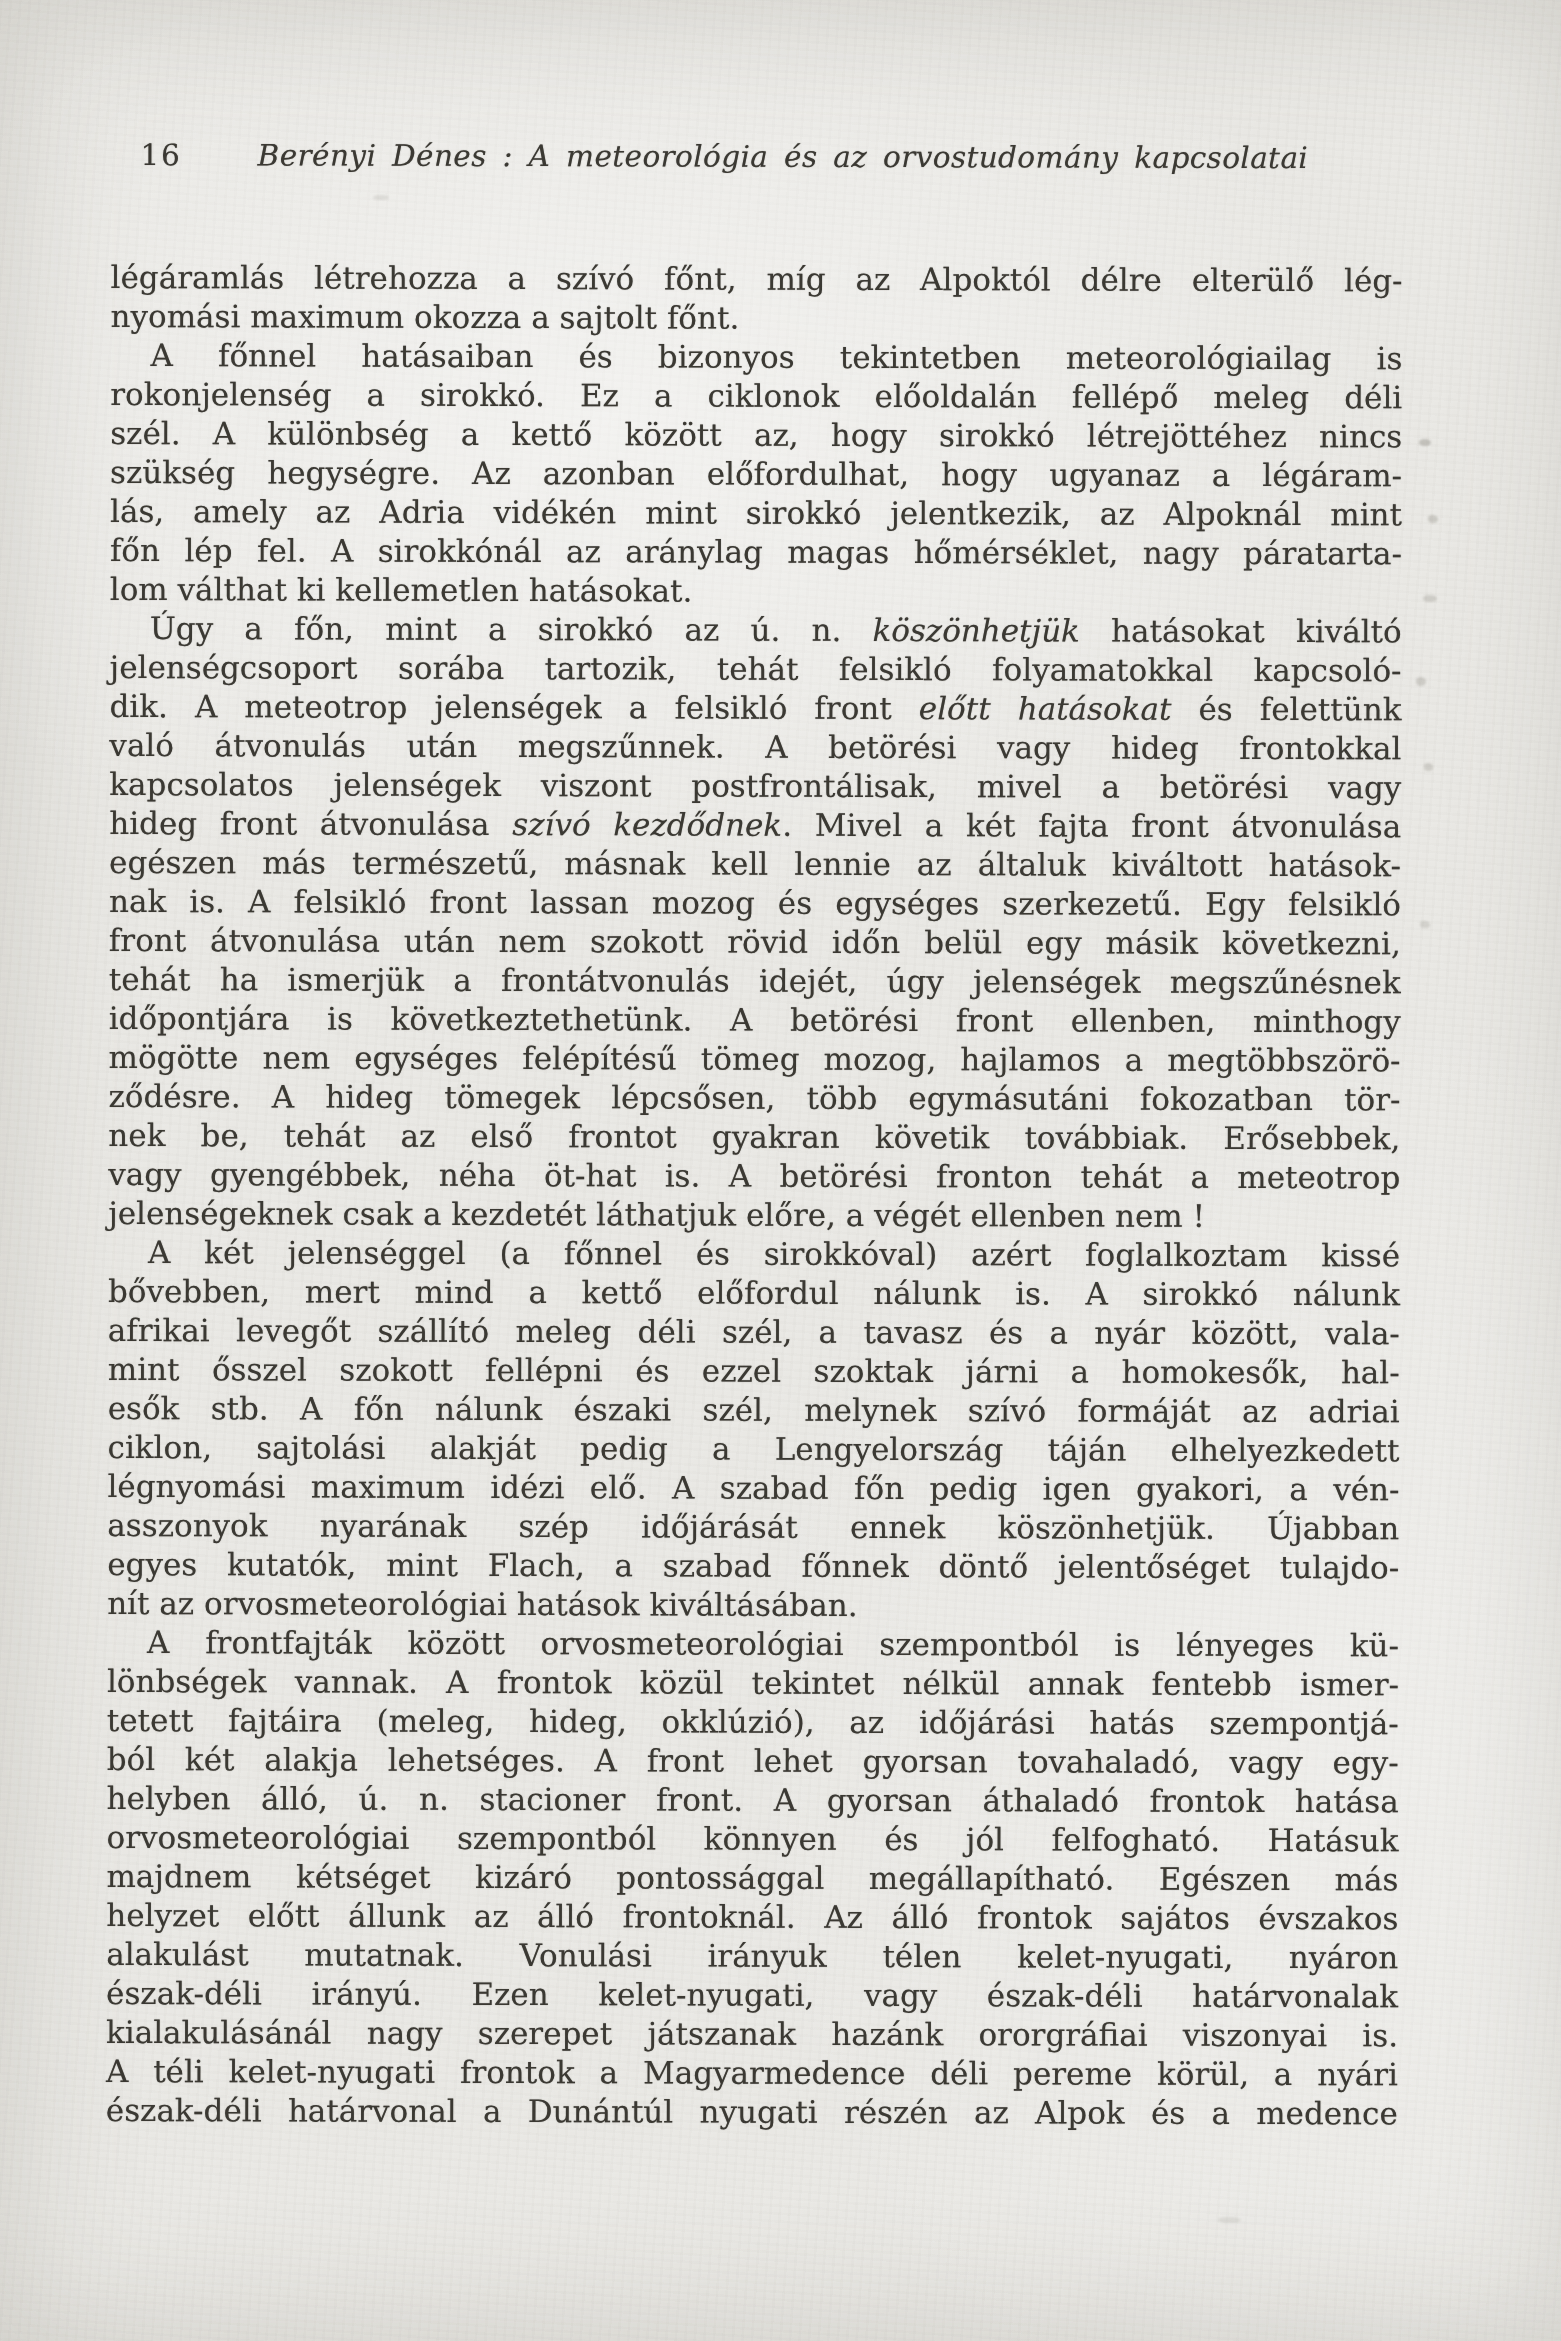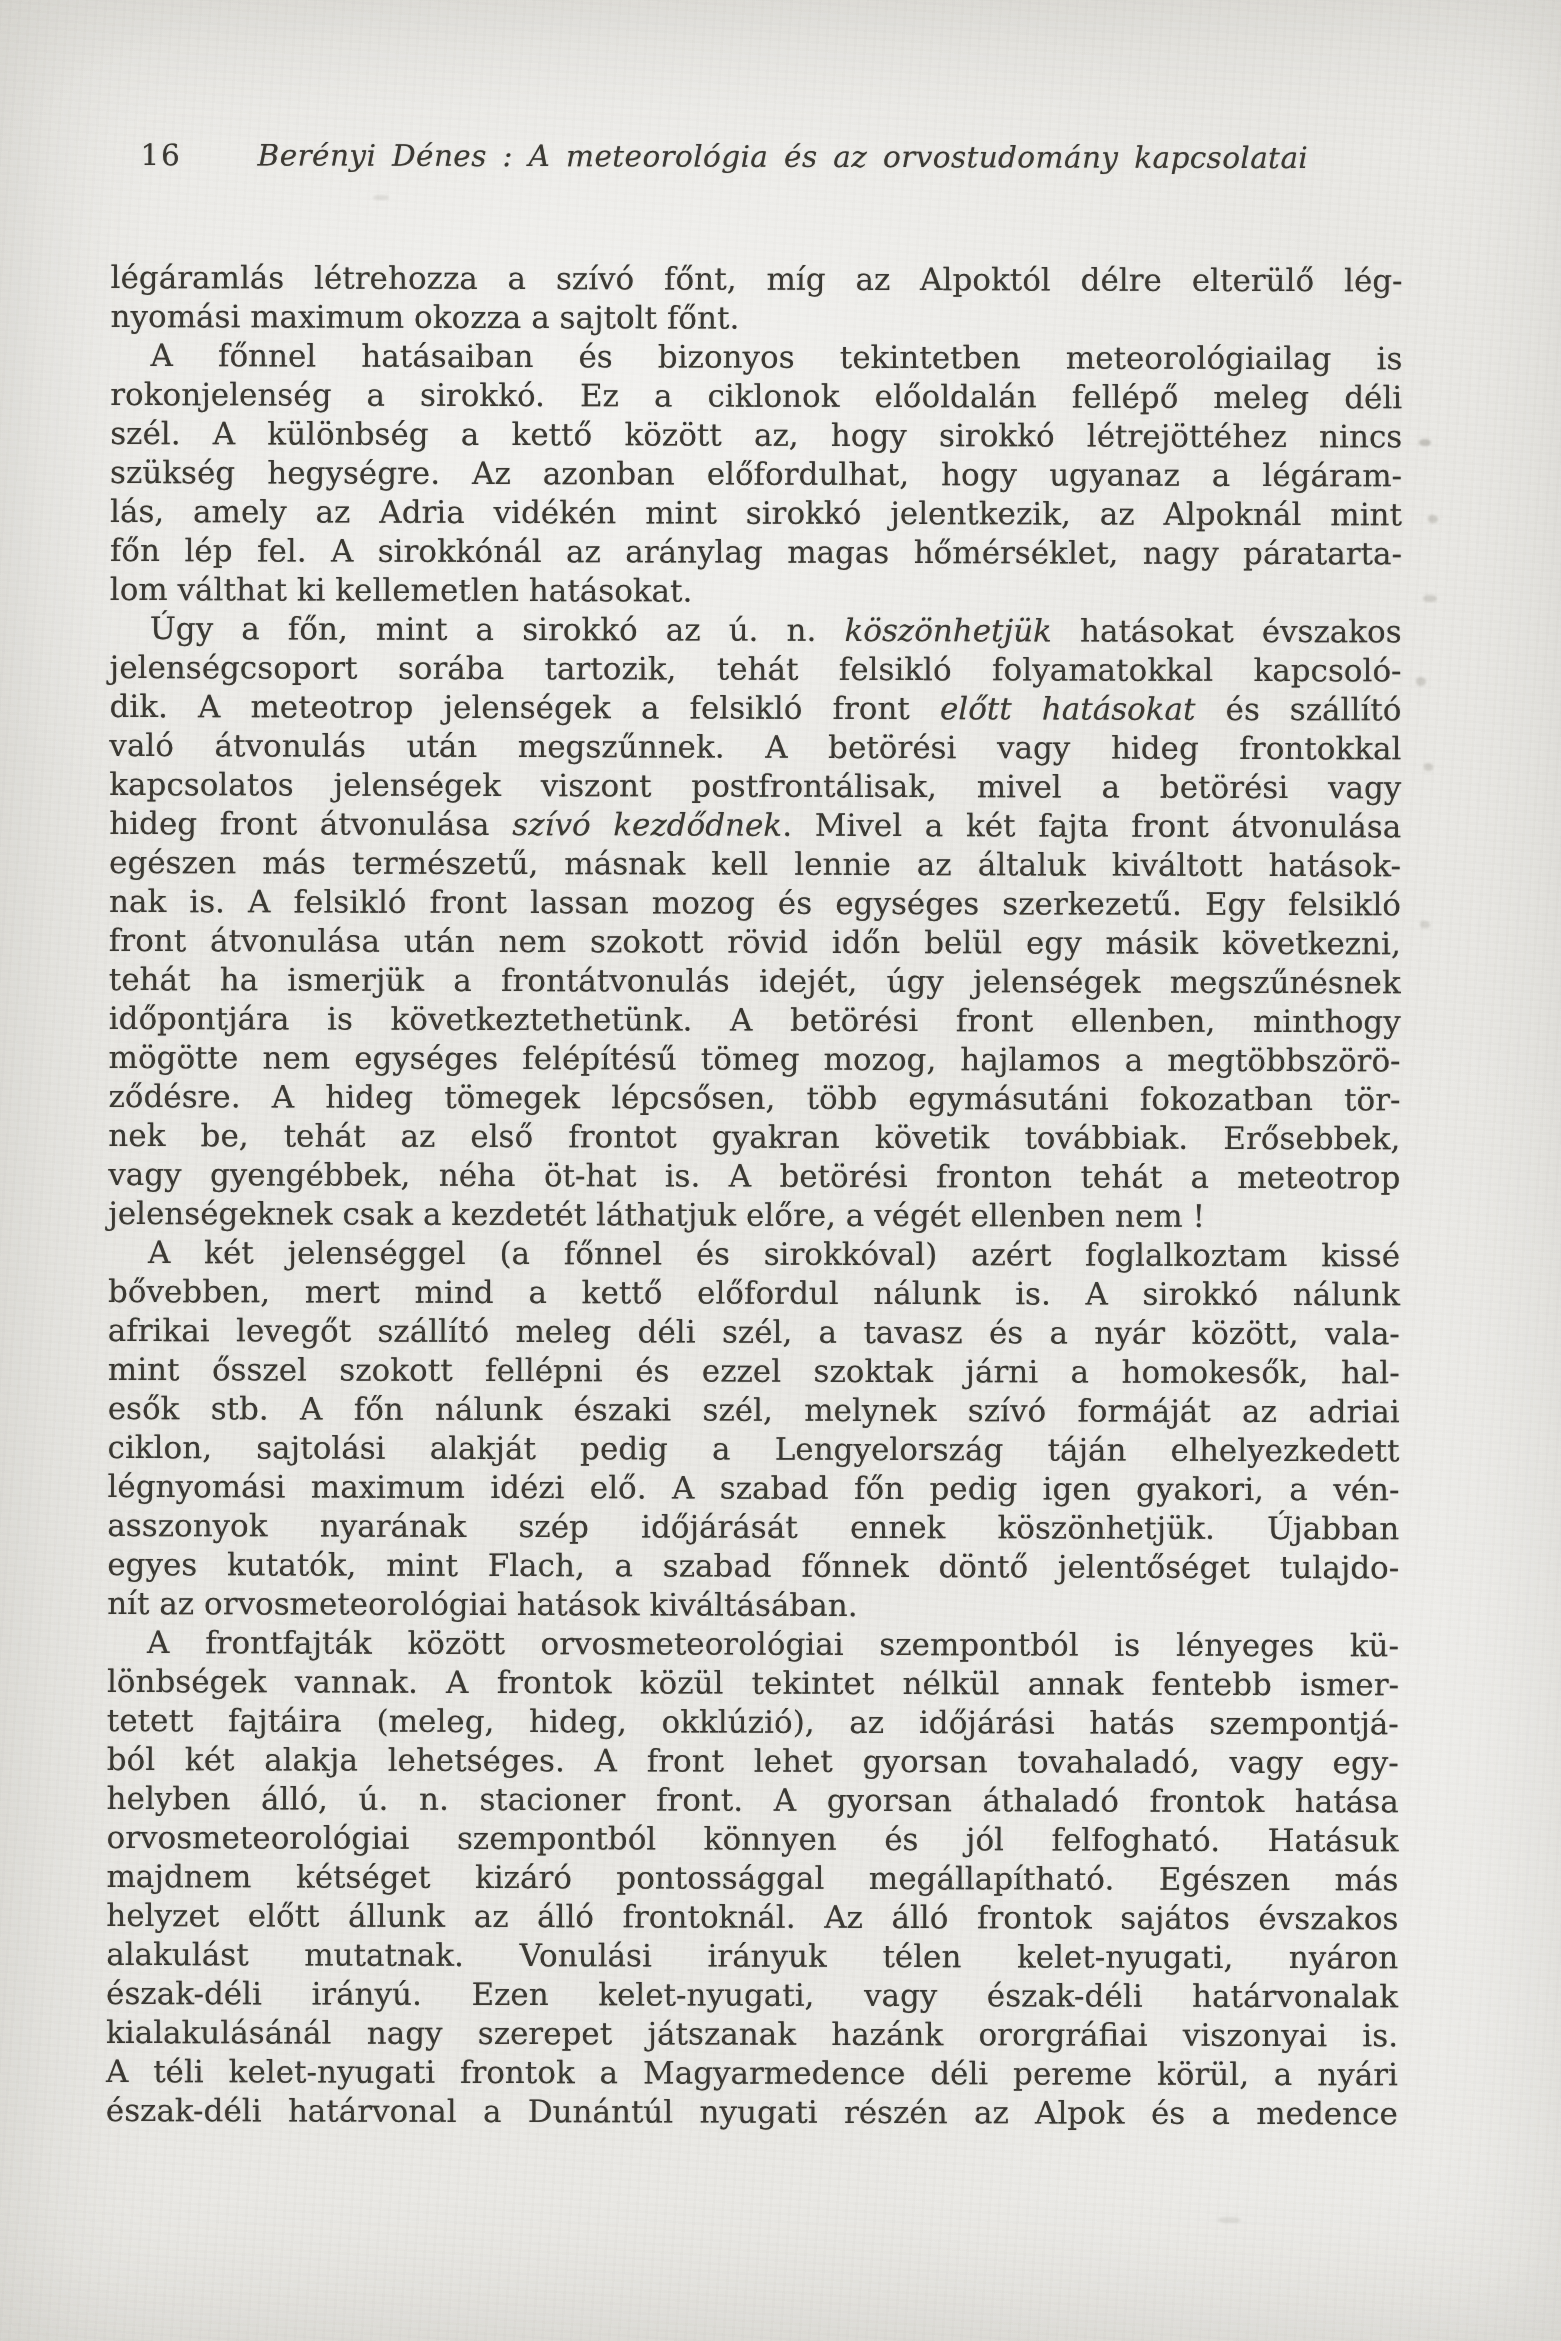--- a/index.html
+++ b/index.html
@@ -99,23 +99,23 @@
         <div class="paragraph">
           <div class="line indent"><span>A főnnel hatásaiban és bizonyos tekintetben meteorológiailag is</span></div>
           <div class="line"><span>rokonjelenség a sirokkó. Ez a ciklonok előoldalán fellépő meleg déli</span></div>
           <div class="line"><span>szél. A különbség a kettő között az, hogy sirokkó létrejöttéhez nincs</span></div>
           <div class="line"><span>szükség hegységre. Az azonban előfordulhat, hogy ugyanaz a légáram-</span></div>
           <div class="line"><span>lás, amely az Adria vidékén mint sirokkó jelentkezik, az Alpoknál mint</span></div>
           <div class="line"><span>főn lép fel. A sirokkónál az aránylag magas hőmérséklet, nagy páratarta-</span></div>
           <div class="line flush"><span>lom válthat ki kellemetlen hatásokat.</span></div>
         </div>
         <div class="paragraph">
-          <div class="line indent"><span>Úgy a főn, mint a sirokkó az ú. n. </span><span class="it">köszönhetjük</span><span> hatásokat évszakos</span></div>
+          <div class="line indent"><span>Úgy a főn, mint a sirokkó az ú. n. </span><span class="it">köszönhetjük</span><span> hatásokat kiváltó</span></div>
           <div class="line"><span>jelenségcsoport sorába tartozik, tehát felsikló folyamatokkal kapcsoló-</span></div>
-          <div class="line"><span>dik. A meteotrop jelenségek a felsikló front </span><span class="it">előtt hatásokat</span><span> és szállító</span></div>
+          <div class="line"><span>dik. A meteotrop jelenségek a felsikló front </span><span class="it">előtt hatásokat</span><span> és felettünk</span></div>
           <div class="line"><span>való átvonulás után megszűnnek. A betörési vagy hideg frontokkal</span></div>
           <div class="line"><span>kapcsolatos jelenségek viszont postfrontálisak, mivel a betörési vagy</span></div>
           <div class="line"><span>hideg front átvonulása </span><span class="it">szívó kezdődnek</span><span>. Mivel a két fajta front átvonulása</span></div>
           <div class="line"><span>egészen más természetű, másnak kell lennie az általuk kiváltott hatások-</span></div>
           <div class="line"><span>nak is. A felsikló front lassan mozog és egységes szerkezetű. Egy felsikló</span></div>
           <div class="line"><span>front átvonulása után nem szokott rövid időn belül egy másik következni,</span></div>
           <div class="line"><span>tehát ha ismerjük a frontátvonulás idejét, úgy jelenségek megszűnésnek</span></div>
           <div class="line"><span>időpontjára is következtethetünk. A betörési front ellenben, minthogy</span></div>
           <div class="line"><span>mögötte nem egységes felépítésű tömeg mozog, hajlamos a megtöbbszörö-</span></div>
           <div class="line"><span>ződésre. A hideg tömegek lépcsősen, több egymásutáni fokozatban tör-</span></div>

